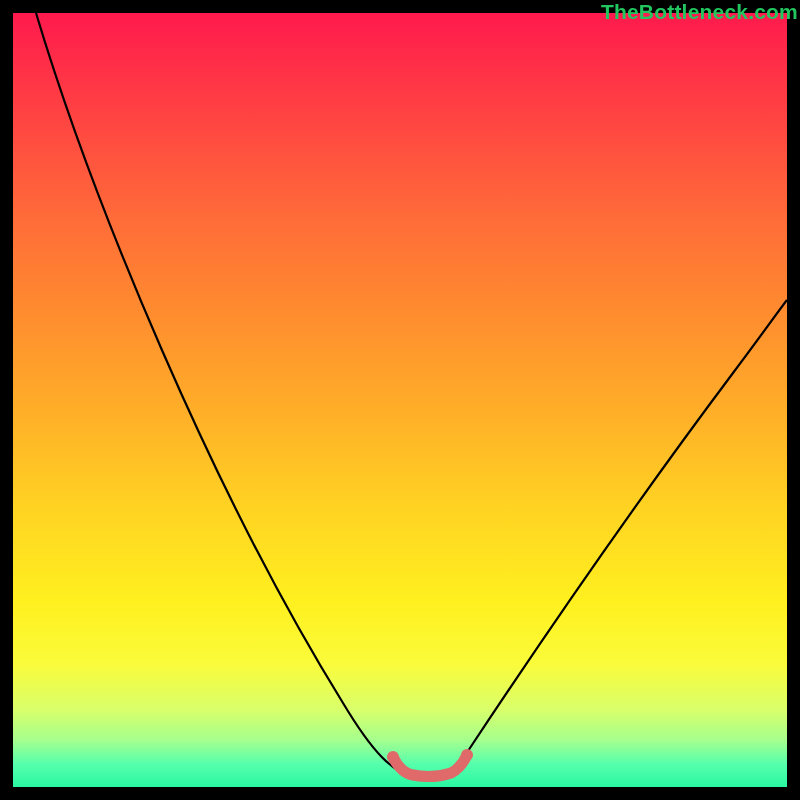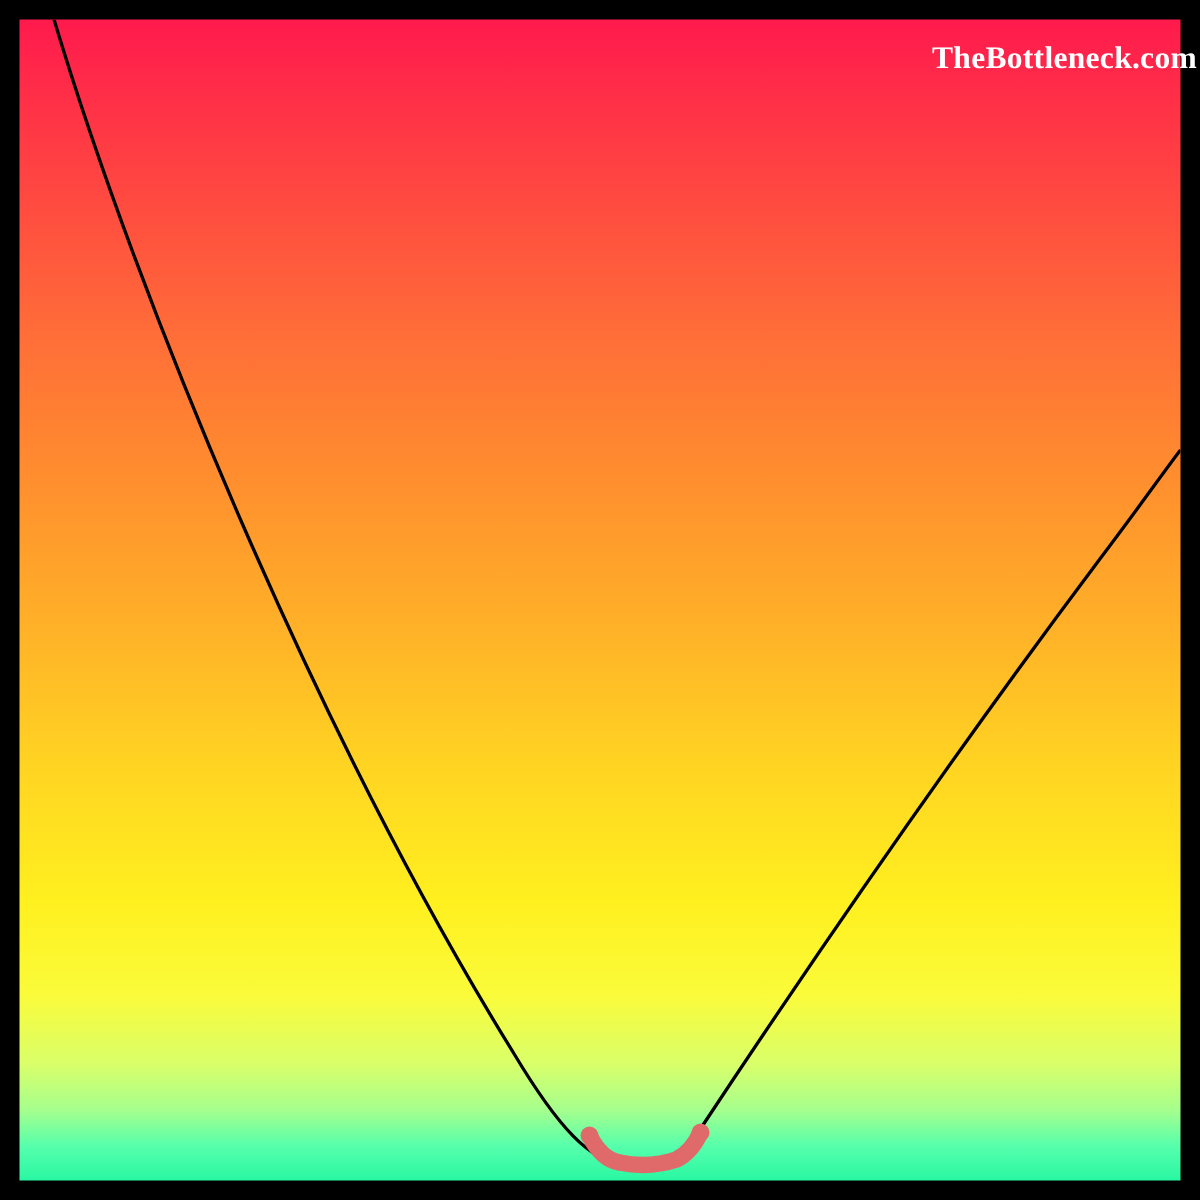--- a/index.html
+++ b/index.html
@@ -43,26 +43,25 @@
     position: absolute;
     left: 0;
     top: 0;
     width: 774px;
     height: 774px;
   }
   .watermark {
     position: absolute;
     top: 0px;
     right: 2px;
-    font-family: Liberation Serif, serif;
+    font-family: Liberation Sans, sans-serif;
     font-size: 21px;
     font-weight: 700;
     letter-spacing: 0.2px;
-    color: #ffffff;
-    margin-top: 26px;
+    color: #22c55e;
     
   }
 </style>
 </head>
 <body>
 
 <div class="frame">
   <div class="plot"></div>
 
   <svg class="curve" viewBox="0 0 774 774" preserveAspectRatio="none">

